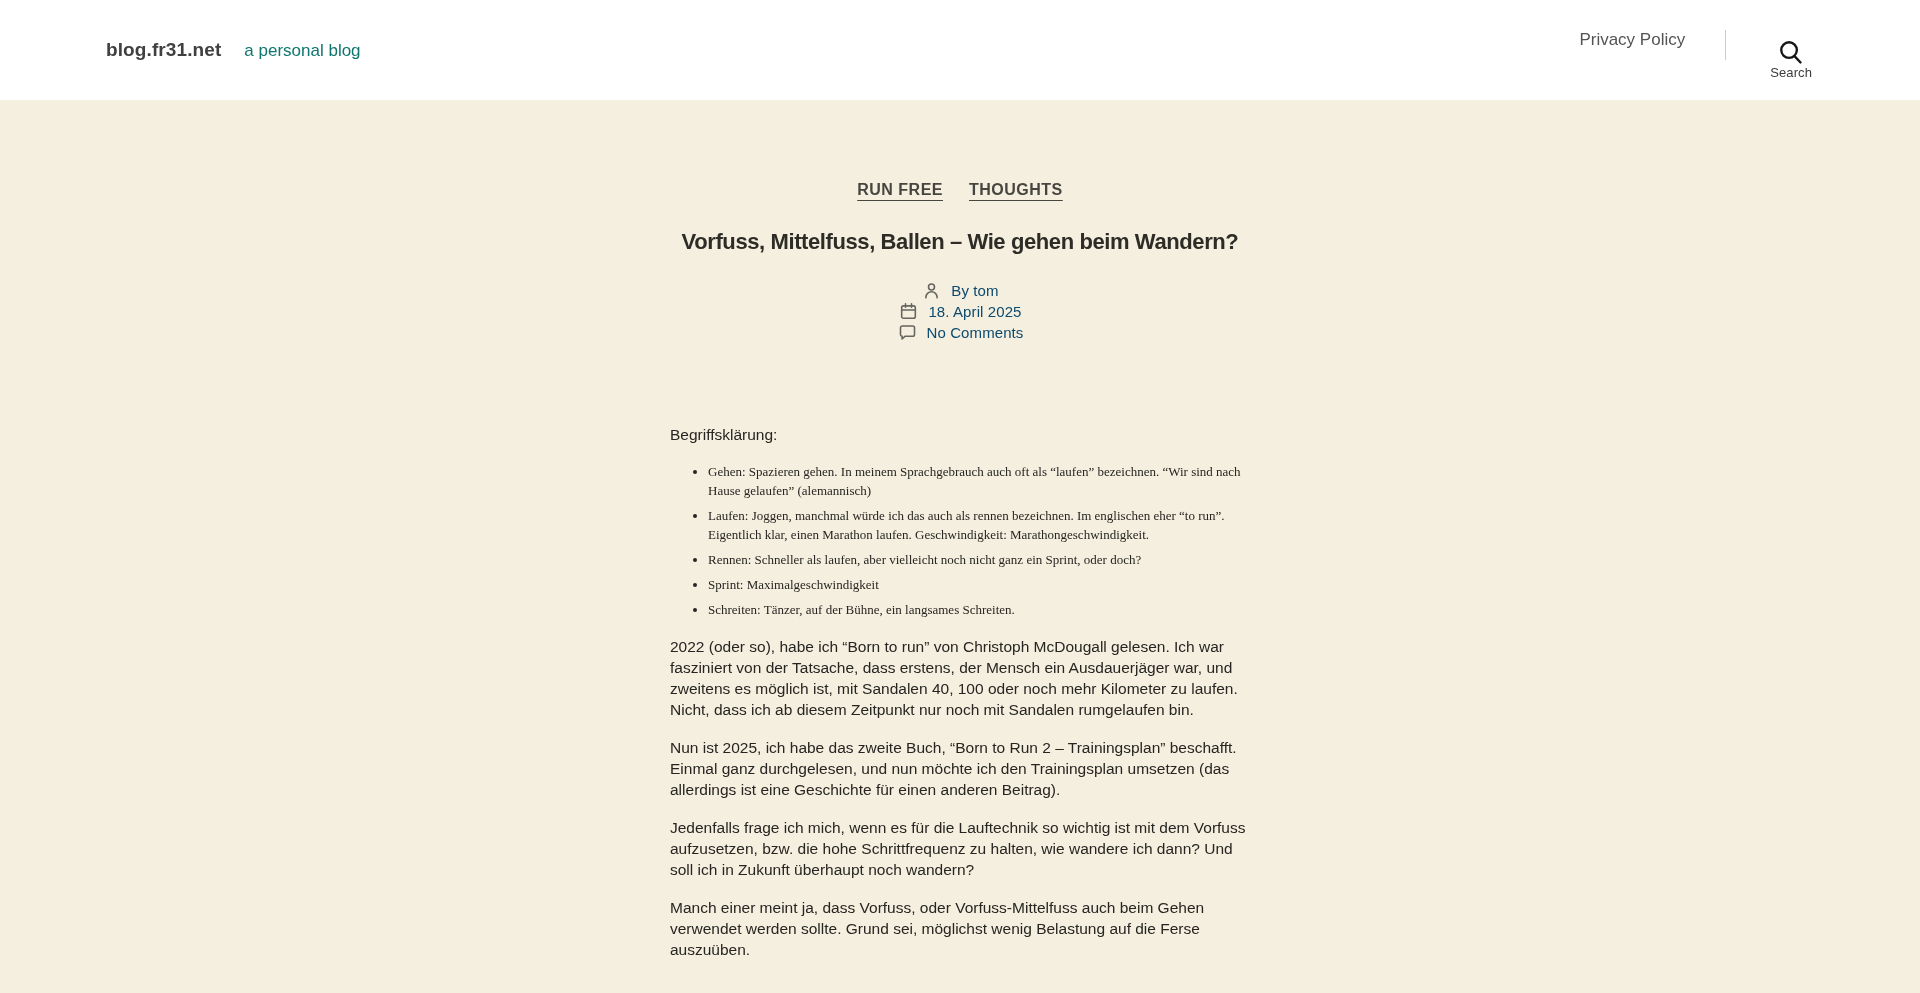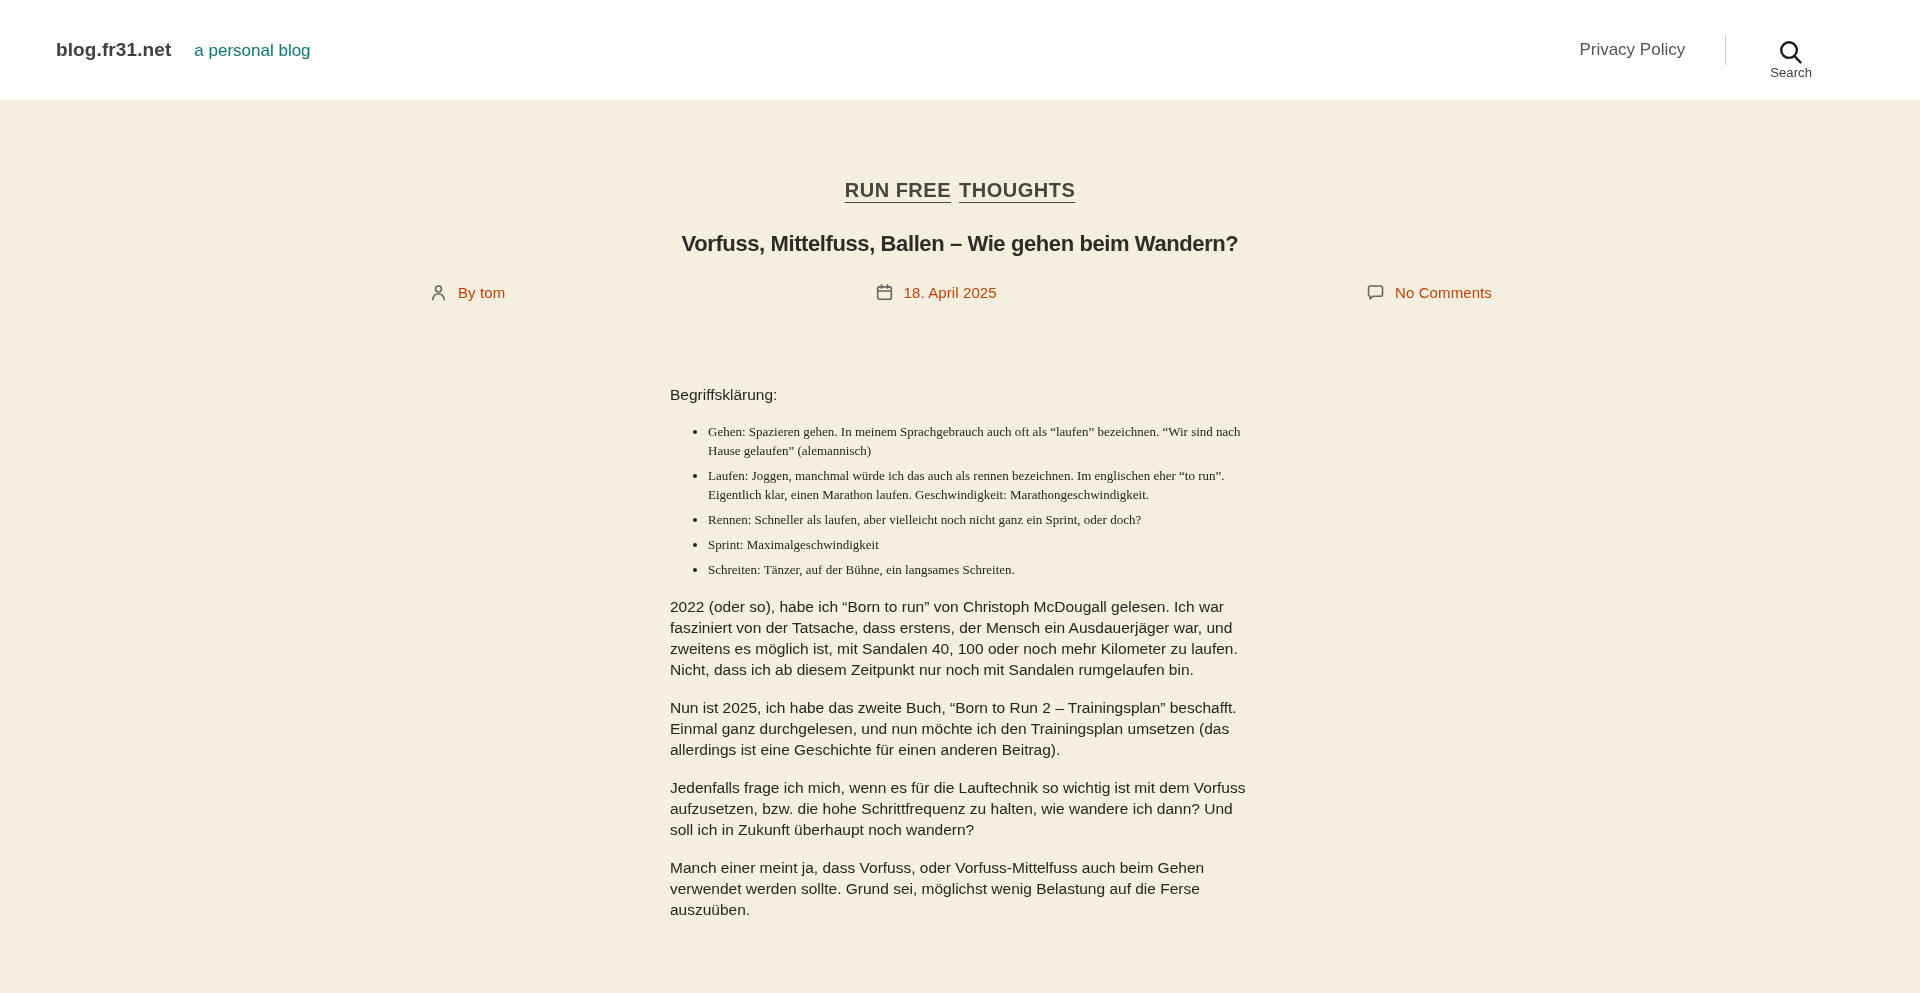--- a/index.html
+++ b/index.html
@@ -11,32 +11,32 @@
     font-family: "Liberation Sans", sans-serif;
   }
   a { text-decoration: none; color: inherit; }
   [data-interactable="true"] { cursor: pointer; }
 
   
   .site-header {
     width: 100%; height: 100px;
     background: #ffffff;
     display: flex; align-items: center; justify-content: space-between;
-    padding: 0 108px 0 56px;
+    padding: 0 108px 0 106px;
     gap: 21px;
   }
   .branding { display: flex; align-items: baseline; }
   .site-title {
     font-size: 19px; font-weight: bold; color: #404040;
     letter-spacing: 0.1px;
   }
   .site-tagline {
     font-size: 17px; color: #0f766e; margin-left: 23px;
   }
-  .header-right { display: flex; align-items: center; }
+  .header-right { display: flex; }
   .nav-link {
     font-size: 17px; color: #545454; margin-right: 40px;
   }
   .header-divider {
     width: 1px; height: 30px; background: #cccccc; margin-right: 44px;
   }
   .search-toggle {
     background: none; border: none; padding: 0;
     display: flex; flex-direction: column; align-items: center;
     transform: translateY(9px);
@@ -44,36 +44,36 @@
   }
   .search-toggle svg { display: block; }
   .search-label {
     font-size: 13px; color: #3c3c3c; letter-spacing: 0.1px;
   }
 
   
   .post-wrap { width: 1100px; margin: 0 auto; text-align: center; }
   .cats { margin-top: 81px; line-height: 18px; }
   .cat-link {
-    font-size: 20px; font-weight: bold; color: #47453f;
+    font-size: 16px; font-weight: bold; color: #47453f;
     text-transform: uppercase; letter-spacing: 0.5px;
     text-decoration: underline;
     text-underline-offset: 5px;
     text-decoration-thickness: 1px;
-    margin: 0 4px;
+    margin: 0 13px;
   }
   .post-title {
     margin: 29px auto 0; max-width: 900px;
     font-size: 22px; font-weight: bold; color: #2d2c26;
     letter-spacing: -0.4px; line-height: 28px;
   }
   .post-meta {
     margin-top: 24px;
     display: flex; justify-content: space-between; align-items: center;
-    color: #c2410c; font-size: 15px;
+    color: #0c4a6e; font-size: 15px; flex-direction: column;
   }
   .meta-item { display: flex; align-items: center; margin: 0 18px; }
   .meta-item svg { display: block; margin-right: 9px; }
   .meta-text { letter-spacing: 0.1px; }
   .meta-text .sep { white-space: pre; }
 
   
   .post-body {
     width: 580px; margin: 81px auto 0; text-align: left;
     font-size: 15.5px; line-height: 21px; color: #262521;

